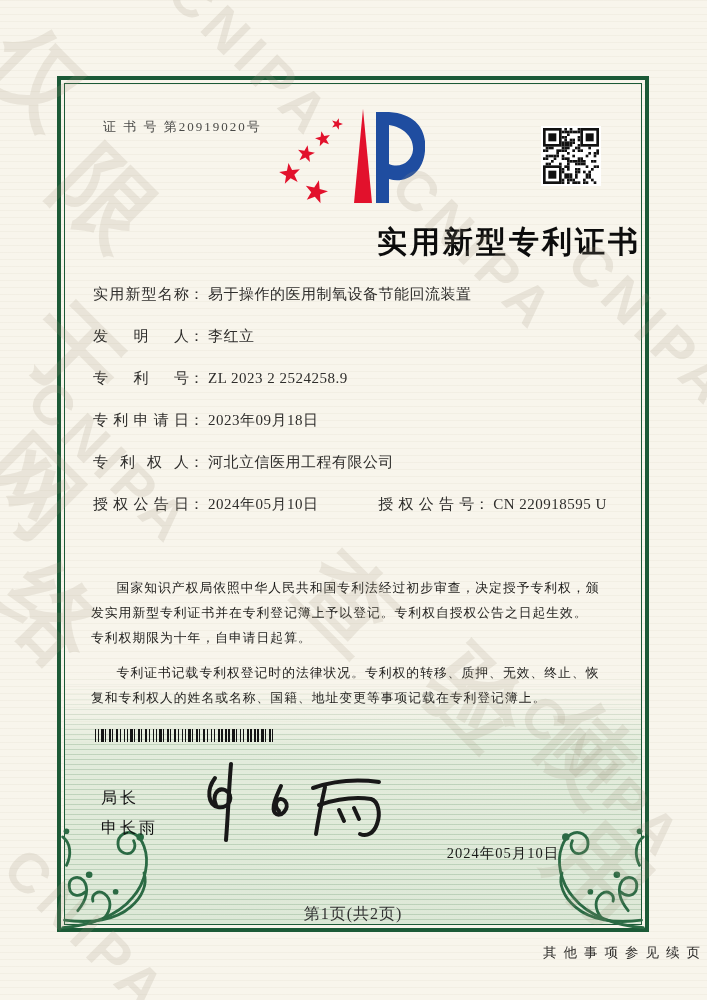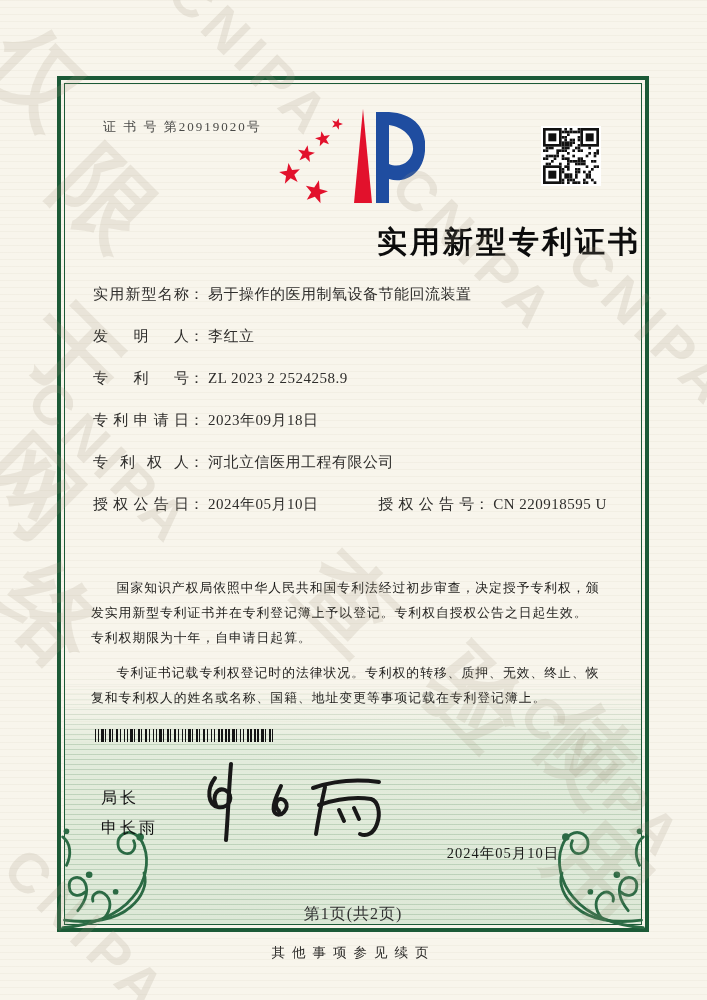--- a/index.html
+++ b/index.html
@@ -80,21 +80,21 @@
   .sig-script{position:absolute;left:120px;top:676px;}
   .issue-date{
     position:absolute;right:38px;top:760px;width:200px;text-align:center;
     font-size:14.5px;color:#1c1c1a;letter-spacing:1px;
   }
   .page-info{
     position:absolute;left:0;right:0;top:820px;text-align:center;
     font-size:16px;color:#333;letter-spacing:1px;
   }
   .footer-note{
-    position:absolute;left:0;right:0;top:944px;text-align:center;
+    position:absolute;left:0;right:0;top:944px;text-align:right;
     font-size:13.5px;color:#2c2b29;letter-spacing:7px;
   }
   
   .watermark{position:absolute;inset:0;pointer-events:none;z-index:40;}
   .wm-char{
     position:absolute;font-size:94px;font-weight:700;
     color:rgba(160,150,126,0.17);transform:rotate(45deg);
     font-family:"Liberation Serif", serif;
   }
   .wm-brand{

